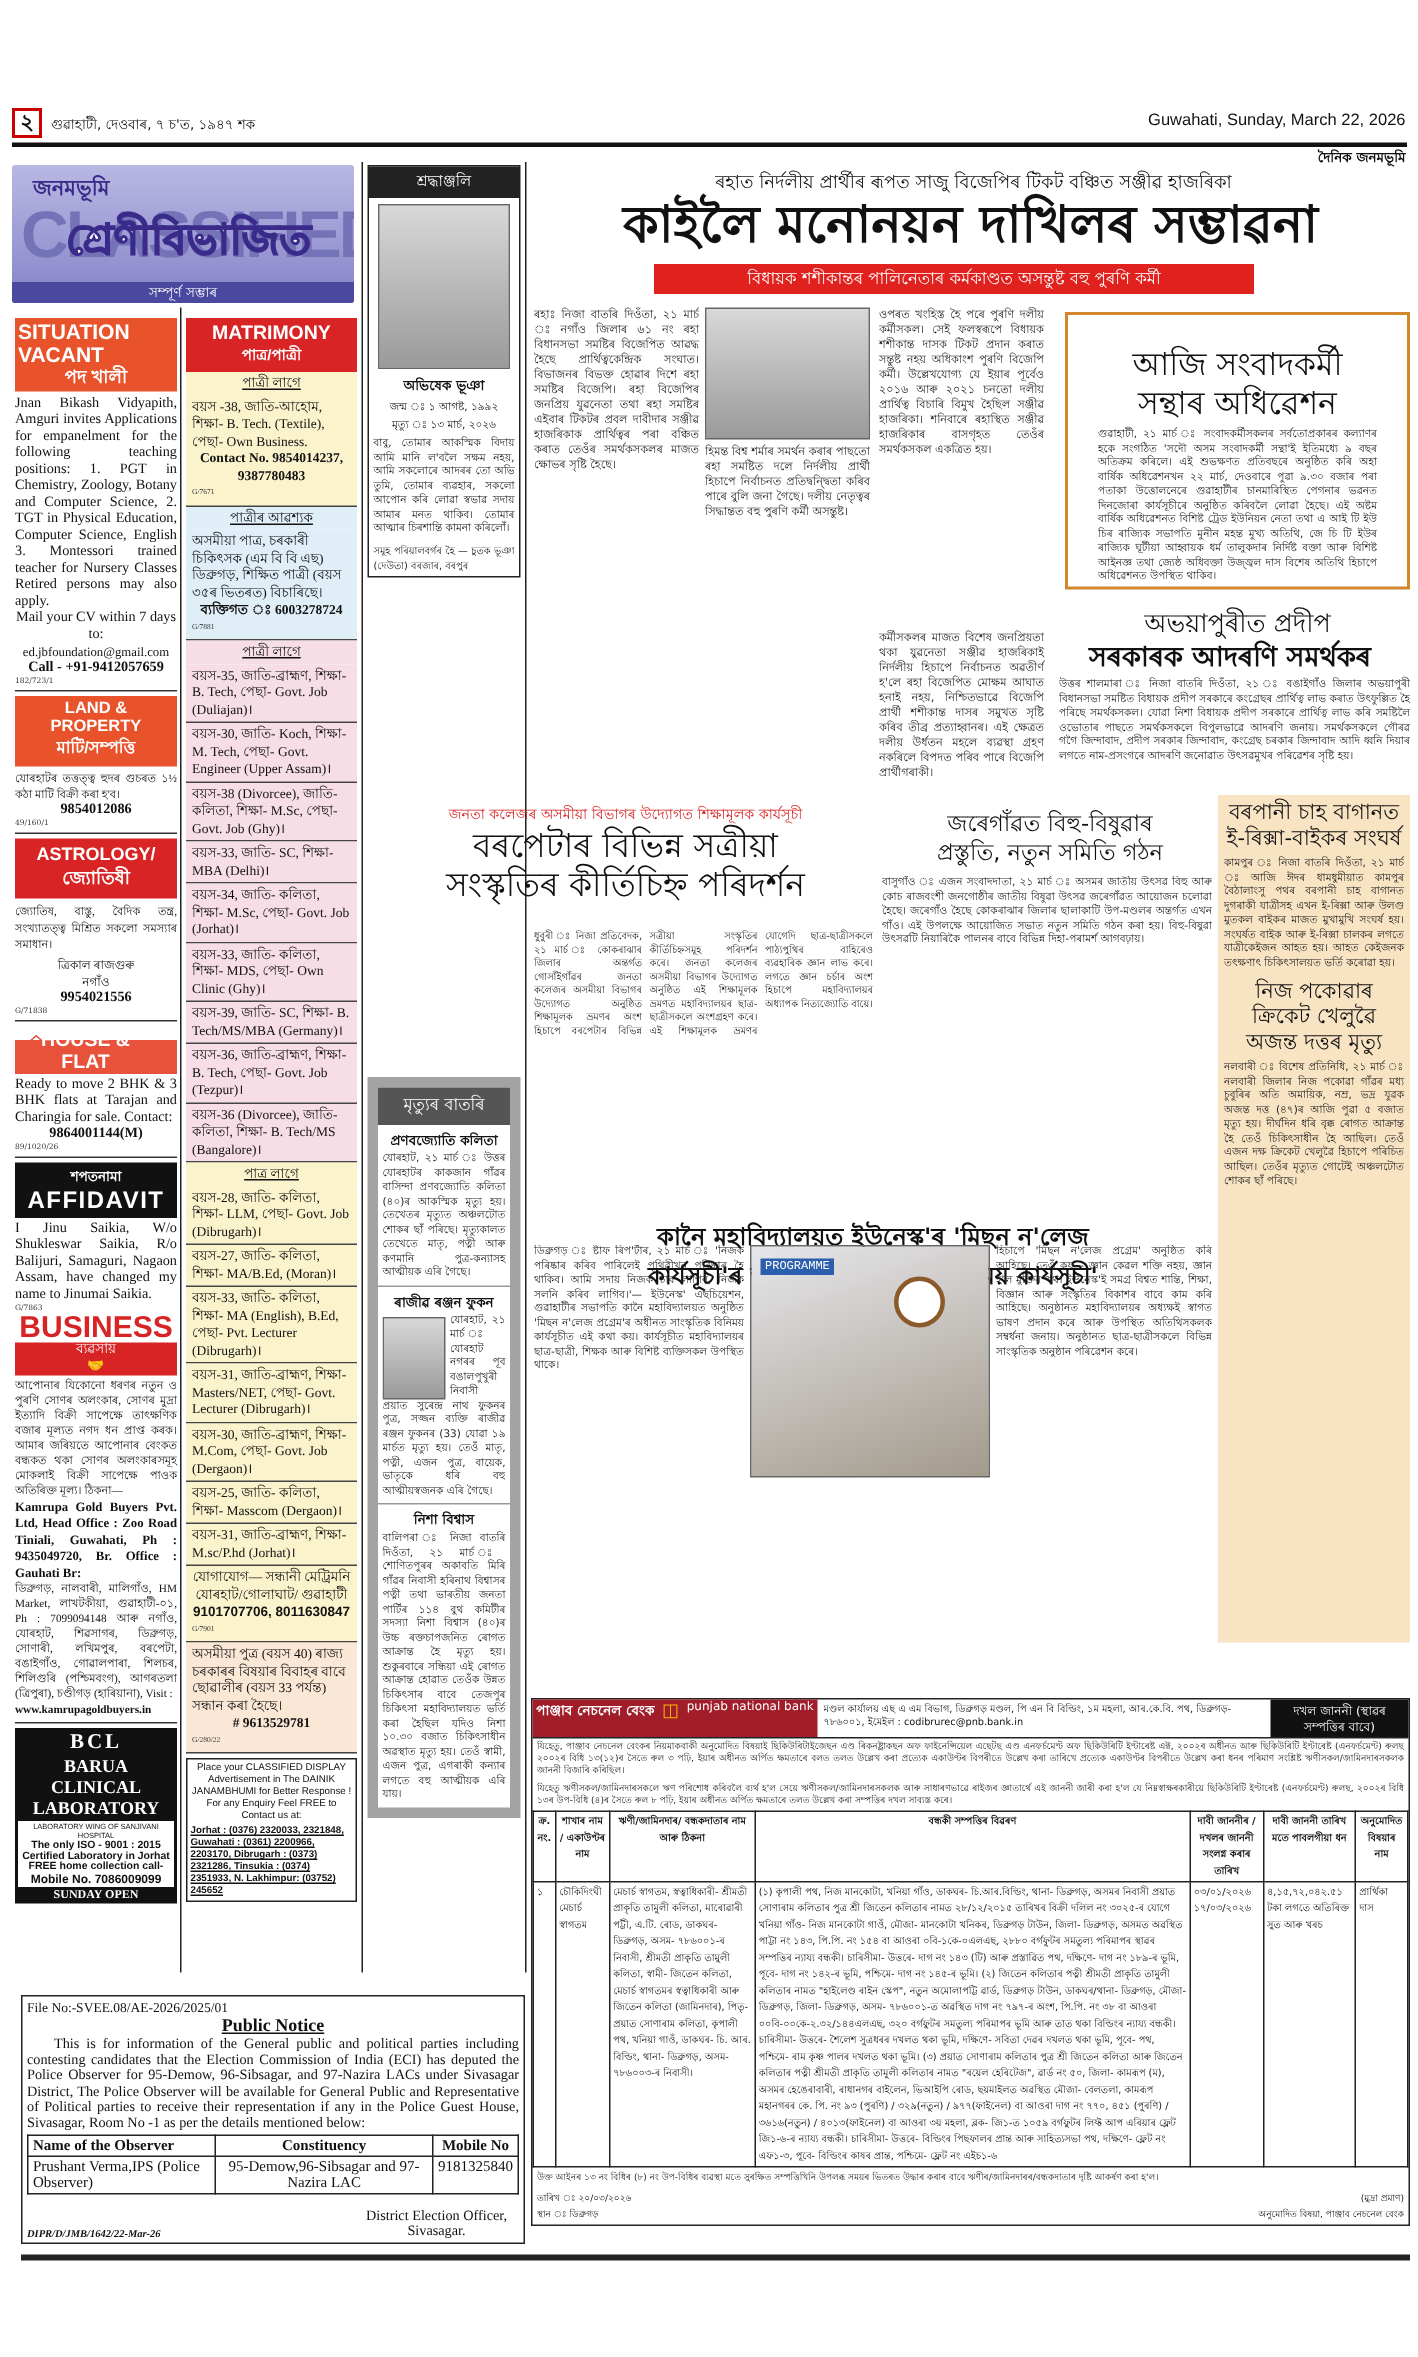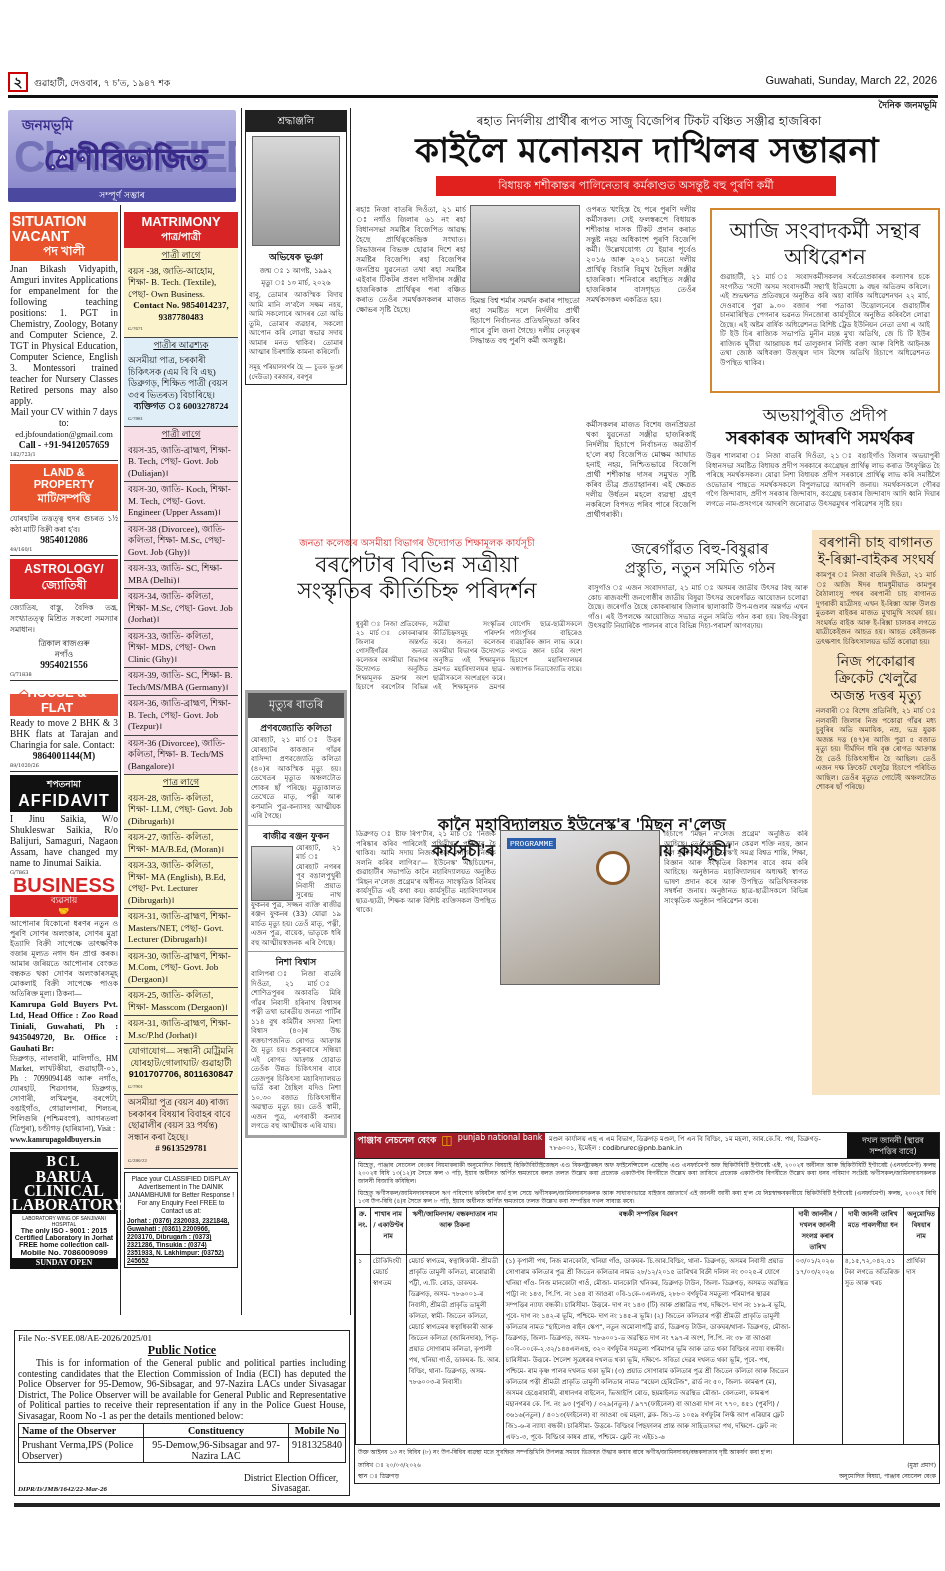--- a/index.html
+++ b/index.html
@@ -112,21 +112,21 @@
       <div>🤝</div>
     </div>
     <div class="adtxt" style="font-size:7.5px;line-height:10px;margin-top:2px">আপোনাৰ যিকোনো ধৰণৰ নতুন ও পুৰণি সোণৰ অলংকাৰ, সোণৰ মুদ্ৰা ইত্যাদি বিক্ৰী সাপেক্ষে তাৎক্ষণিক বজাৰ মূল্যত নগদ ধন প্ৰাপ্ত কৰক। আমাৰ জৰিয়তে আপোনাৰ বেংকত বন্ধকত থকা সোণৰ অলংকাৰসমূহ মোকলাই বিক্ৰী সাপেক্ষে পাওক অতিৰিক্ত মূল্য। ঠিকনা—</div>
     <div class="adtxt bold" style="font-size:8.5px">Kamrupa Gold Buyers Pvt. Ltd, Head Office : Zoo Road Tiniali, Guwahati, Ph : 9435049720, Br. Office : Gauhati Br:</div>
     <div class="adtxt" style="font-size:7.5px;line-height:10px">ডিব্ৰুগড়, নালবাৰী, মালিগাঁও, HM Market, লাখটকীয়া, গুৱাহাটী-০১, Ph : 7099094148 আৰু নগাঁও, যোৰহাট, শিৱসাগৰ, ডিব্ৰুগড়, সোণাৰী, লখিমপুৰ, বৰপেটা, বঙাইগাঁও, গোৱালপাৰা, শিলচৰ, শিলিগুৰি (পশ্চিমবংগ), আগৰতলা (ত্ৰিপুৰা), চণ্ডীগড় (হাৰিয়ানা), Visit :</div>
     <div class="adtxt bold" style="font-size:7.5px">www.kamrupagoldbuyers.in</div>
   </div>
   <div style="border-top:1px solid #333;margin:3px 0"></div>
   <div style="background:#111;color:#fff;text-align:center;font-family:'Liberation Serif',serif;font-weight:bold;padding:2px">
     <div style="font-size:14px;letter-spacing:2px">BCL</div>
-    <div style="font-size:16px;line-height:14px">BARUA CLINICAL LABORATORY</div>
+    <div style="font-size:12px;line-height:14px">BARUA CLINICAL LABORATORY</div>
     <div style="background:#fff;color:#111;font-family:'Liberation Sans',sans-serif;font-weight:normal;margin-top:2px;padding:1px">
       <div style="font-size:5px">LABORATORY WING OF SANJIVANI HOSPITAL</div>
       <div style="font-size:7px;font-weight:bold">The only ISO - 9001 : 2015 Certified Laboratory in Jorhat</div>
       <div style="font-size:7px;font-weight:bold">FREE home collection call-</div>
       <div style="font-size:8px;font-weight:bold">Mobile No. 7086009099</div>
     </div>
     <div style="font-size:8px">SUNDAY OPEN</div>
   </div>
 </div>
 
@@ -219,21 +219,21 @@
 <div class="abs" style="left:245px;top:110px;width:102px;border:1px solid #222">
   <div style="background:#222;color:#fff;text-align:center;font-size:10px;padding:2px;font-family:'DejaVu Sans',sans-serif">শ্ৰদ্ধাঞ্জলি</div>
   <div class="photo" style="margin:4px 6px;height:110px"></div>
   <div class="center" style="font-size:9px;font-family:'DejaVu Sans',sans-serif;font-weight:bold">অভিষেক ভূঞা</div>
   <div class="center" style="font-size:7px;font-family:'DejaVu Sans',sans-serif">জন্ম ঃ ১ আগষ্ট, ১৯৯২</div>
   <div class="center" style="font-size:7px;font-family:'DejaVu Sans',sans-serif">মৃত্যু ঃ ১৩ মাৰ্চ, ২০২৬</div>
   <div class="story" style="padding:2px 3px;font-size:7px;line-height:9.5px">বাবু, তোমাৰ আকস্মিক বিদায় আমি মানি ল'বলৈ সক্ষম নহয়, আমি সকলোৰে আদৰৰ তো অভি তুমি, তোমাৰ ব্যৱহাৰ, সকলো আপোন কৰি লোৱা স্বভাৱ সদায় আমাৰ মনত থাকিব। তোমাৰ আত্মাৰ চিৰশান্তি কামনা কৰিলোঁ।</div>
   <div class="story center" style="padding:2px 3px;font-size:6.5px">সমূহ পৰিয়ালবৰ্গৰ হৈ — চুতক ভূঞা (দেউতা) বৰজাৰ, বৰপুৰ</div>
 </div>
 
-<div class="abs" style="left:245px;top:690px;width:102px;border:3px solid #a3a3a3">
+<div class="abs" style="left:245px;top:718px;width:102px;border:7px solid #a3a3a3">
   <div style="background:#555;color:#fff;text-align:center;font-size:11px;padding:3px;font-family:'DejaVu Sans',sans-serif">মৃত্যুৰ বাতৰি</div>
   <div style="padding:3px">
     <div class="center bold" style="font-size:9px;font-family:'DejaVu Sans',sans-serif">প্ৰণবজ্যোতি কলিতা</div>
     <div class="story" style="font-size:7px;line-height:9.5px">যোৰহাট, ২১ মাৰ্চ ঃ উত্তৰ যোৰহাটৰ কাকজান গাঁৱৰ বাসিন্দা প্ৰণবজ্যোতি কলিতা (৪০)ৰ আকস্মিক মৃত্যু হয়। তেখেতৰ মৃত্যুত অঞ্চলটোত শোকৰ ছাঁ পৰিছে। মৃত্যুকালত তেখেতে মাতৃ, পত্নী আৰু কণমানি পুত্ৰ-কন্যাসহ আত্মীয়ক এৰি গৈছে।</div>
   </div>
   <div style="padding:3px;border-top:1px solid #999">
     <div class="center bold" style="font-size:9px;font-family:'DejaVu Sans',sans-serif">ৰাজীৱ ৰঞ্জন ফুকন</div>
     <div style="overflow:hidden">
       <div class="photo" style="float:left;width:42px;height:55px;margin:2px 3px 0 0"></div>
       <div class="story" style="font-size:7px;line-height:9.5px">যোৰহাট, ২১ মাৰ্চ ঃ যোৰহাট নগৰৰ পূব বঙালপুখুৰী নিবাসী প্ৰয়াত সুৰেন্দ্ৰ নাথ ফুকনৰ পুত্ৰ, সজ্জন ব্যক্তি ৰাজীৱ ৰঞ্জন ফুকনৰ (33) যোৱা ১৯ মাৰ্চত মৃত্যু হয়। তেওঁ মাতৃ, পত্নী, এজন পুত্ৰ, বায়েক, ভাতৃকে ধৰি বহু আত্মীয়স্বজনক এৰি গৈছে।</div>
@@ -247,21 +247,21 @@
 
 <div class="abs headline" style="left:360px;top:112px;width:578px;font-size:12px;font-weight:normal">ৰহাত নিৰ্দলীয় প্ৰাৰ্থীৰ ৰূপত সাজু বিজেপিৰ টিকট বঞ্চিত সঞ্জীৱ হাজৰিকা</div>
 <div class="abs headline" style="left:356px;top:130px;width:582px;font-size:34px;line-height:40px">কাইলৈ মনোনয়ন দাখিলৰ সম্ভাৱনা</div>
 <div class="abs redbar" style="left:436px;top:176px;width:400px;height:20px;line-height:20px">বিধায়ক শশীকান্তৰ পালিনেতাৰ কৰ্মকাণ্ডত অসন্তুষ্ট বহু পুৰণি কৰ্মী</div>
 <div class="abs story" style="left:356px;top:205px;width:110px">ৰহাঃ নিজা বাতৰি দিওঁতা, ২১ মাৰ্চ ঃ নগাঁও জিলাৰ ৬১ নং ৰহা বিধানসভা সমষ্টিৰ বিজেপিত আৱদ্ধ হৈছে প্ৰাৰ্থিত্বকেন্দ্ৰিক সংঘাত। বিভাজনৰ বিভক্ত হোৱাৰ দিশে ৰহা সমষ্টিৰ বিজেপি। ৰহা বিজেপিৰ জনপ্ৰিয় যুৱনেতা তথা ৰহা সমষ্টিৰ এইবাৰ টিকটৰ প্ৰবল দাবীদাৰ সঞ্জীৱ হাজৰিকাক প্ৰাৰ্থিত্বৰ পৰা বঞ্চিত কৰাত তেওঁৰ সমৰ্থকসকলৰ মাজত ক্ষোভৰ সৃষ্টি হৈছে।</div>
 <div class="abs photo" style="left:470px;top:205px;width:110px;height:88px"></div>
 <div class="abs story" style="left:470px;top:296px;width:110px">হিমন্ত বিশ্ব শৰ্মাৰ সমৰ্থন কৰাৰ পাছতো ৰহা সমষ্টিত দলে নিৰ্দলীয় প্ৰাৰ্থী হিচাপে নিৰ্বাচনত প্ৰতিদ্বন্দ্বিতা কৰিব পাৰে বুলি জনা গৈছে। দলীয় নেতৃত্বৰ সিদ্ধান্তত বহু পুৰণি কৰ্মী অসন্তুষ্ট।</div>
 <div class="abs story" style="left:586px;top:205px;width:110px">ওপৰত খংহিস্ত হৈ পৰে পুৰণি দলীয় কৰ্মীসকল। সেই ফলস্বৰূপে বিধায়ক শশীকান্ত দাসক টিকট প্ৰদান কৰাত সন্তুষ্ট নহয় অধিকাংশ পুৰণি বিজেপি কৰ্মী। উল্লেখযোগ্য যে ইয়াৰ পূৰ্বেও ২০১৬ আৰু ২০২১ চনতো দলীয় প্ৰাৰ্থিত্ব বিচাৰি বিমুখ হৈছিল সঞ্জীৱ হাজৰিকা। শনিবাৰে ৰহাস্থিত সঞ্জীৱ হাজৰিকাৰ বাসগৃহত তেওঁৰ সমৰ্থকসকল একত্ৰিত হয়।</div>
 <div class="abs story" style="left:586px;top:420px;width:110px">কৰ্মীসকলৰ মাজত বিশেষ জনপ্ৰিয়তা থকা যুৱনেতা সঞ্জীৱ হাজৰিকাই নিৰ্দলীয় হিচাপে নিৰ্বাচনত অৱতীৰ্ণ হ'লে ৰহা বিজেপিত মোক্ষম আঘাত হনাই নহয়, নিশ্চিতভাৱে বিজেপি প্ৰাৰ্থী শশীকান্ত দাসৰ সমুখত সৃষ্টি কৰিব তীব্ৰ প্ৰত্যাহ্বানৰ। এই ক্ষেত্ৰত দলীয় উৰ্ধতন মহলে ব্যৱস্থা গ্ৰহণ নকৰিলে বিপদত পৰিব পাৰে বিজেপি প্ৰাৰ্থীগৰাকী।</div>
 
-<div class="abs box-orange" style="left:710px;top:208px;width:230px;height:185px;padding:8px">
+<div class="abs box-orange" style="left:710px;top:208px;width:230px;height:185px;padding:20px">
   <div class="headline" style="font-size:21px;line-height:26px;font-weight:normal">আজি সংবাদকৰ্মী সন্থাৰ অধিৱেশন</div>
   <div class="story" style="font-size:7px;line-height:9.5px;margin-top:3px">গুৱাহাটী, ২১ মাৰ্চ ঃ সংবাদকৰ্মীসকলৰ সৰ্বতোপ্ৰকাৰৰ কল্যাণৰ হকে সংগঠিত 'সদৌ অসম সংবাদকৰ্মী সন্থা'ই ইতিমধ্যে ৯ বছৰ অতিক্ৰম কৰিলে। এই শুভক্ষণত প্ৰতিবছৰে অনুষ্ঠিত কৰি অহা বাৰ্ষিক অধিৱেশনখন ২২ মাৰ্চ, দেওবাৰে পুৱা ৯.৩০ বজাৰ পৰা পতাকা উত্তোলনেৰে গুৱাহাটীৰ চানমাৰিস্থিত পেগনাৰ ভৱনত দিনজোৰা কাৰ্যসূচীৰে অনুষ্ঠিত কৰিবলৈ লোৱা হৈছে। এই অষ্টম বাৰ্ষিক অধিৱেশনত বিশিষ্ট ট্ৰেড ইউনিয়ন নেতা তথা এ আই টি ইউ চিৰ ৰাজ্যিক সভাপতি মুনীন মহন্ত মুখ্য অতিথি, জে চি টি ইউৰ ৰাজ্যিক ঘূটীয়া আহ্বায়ক ধৰ্ম তালুকদাৰ নিৰ্দিষ্ট বক্তা আৰু বিশিষ্ট আইনজ্ঞ তথা জ্যেষ্ঠ অধিবক্তা উজ্জ্বল দাস বিশেষ অতিথি হিচাপে অধিৱেশনত উপস্থিত থাকিব।</div>
 </div>
 
 <div class="abs headline" style="left:710px;top:402px;width:230px;font-size:17px;font-weight:normal">অভয়াপুৰীত প্ৰদীপ</div>
 <div class="abs headline" style="left:700px;top:424px;width:240px;font-size:18px">সৰকাৰক আদৰণি সমৰ্থকৰ</div>
 <div class="abs story" style="left:706px;top:452px;width:234px;font-size:7px;line-height:9.5px">উত্তৰ শালমাৰা ঃ নিজা বাতৰি দিওঁতা, ২১ ঃ বঙাইগাঁও জিলাৰ অভয়াপুৰী বিধানসভা সমষ্টিত বিধায়ক প্ৰদীপ সৰকাৰে কংগ্ৰেছৰ প্ৰাৰ্থিত্ব লাভ কৰাত উৎফুল্লিত হৈ পৰিছে সমৰ্থকসকল। যোৱা নিশা বিধায়ক প্ৰদীপ সৰকাৰে প্ৰাৰ্থিত্ব লাভ কৰি সমষ্টিলৈ ওভোতাৰ পাছতে সমৰ্থকসকলে বিপুলভাৱে আদৰণি জনায়। সমৰ্থকসকলে গৌৰৱ গগৈ জিন্দাবাদ, প্ৰদীপ সৰকাৰ জিন্দাবাদ, কংগ্ৰেছ চৰকাৰ জিন্দাবাদ আদি ধ্বনি দিয়াৰ লগতে নাম-প্ৰসংগৰে আদৰণি জনোৱাত উৎসৱমুখৰ পৰিৱেশৰ সৃষ্টি হয়।</div>
 
 <div class="abs" style="left:252px;top:536px;width:330px;text-align:center;color:#d82424;font-family:'DejaVu Sans',sans-serif;font-size:9.5px">জনতা কলেজৰ অসমীয়া বিভাগৰ উদ্যোগত শিক্ষামূলক কাৰ্যসূচী</div>
 <div class="abs headline" style="left:252px;top:552px;width:330px;font-size:22px;line-height:26px;font-weight:normal">

